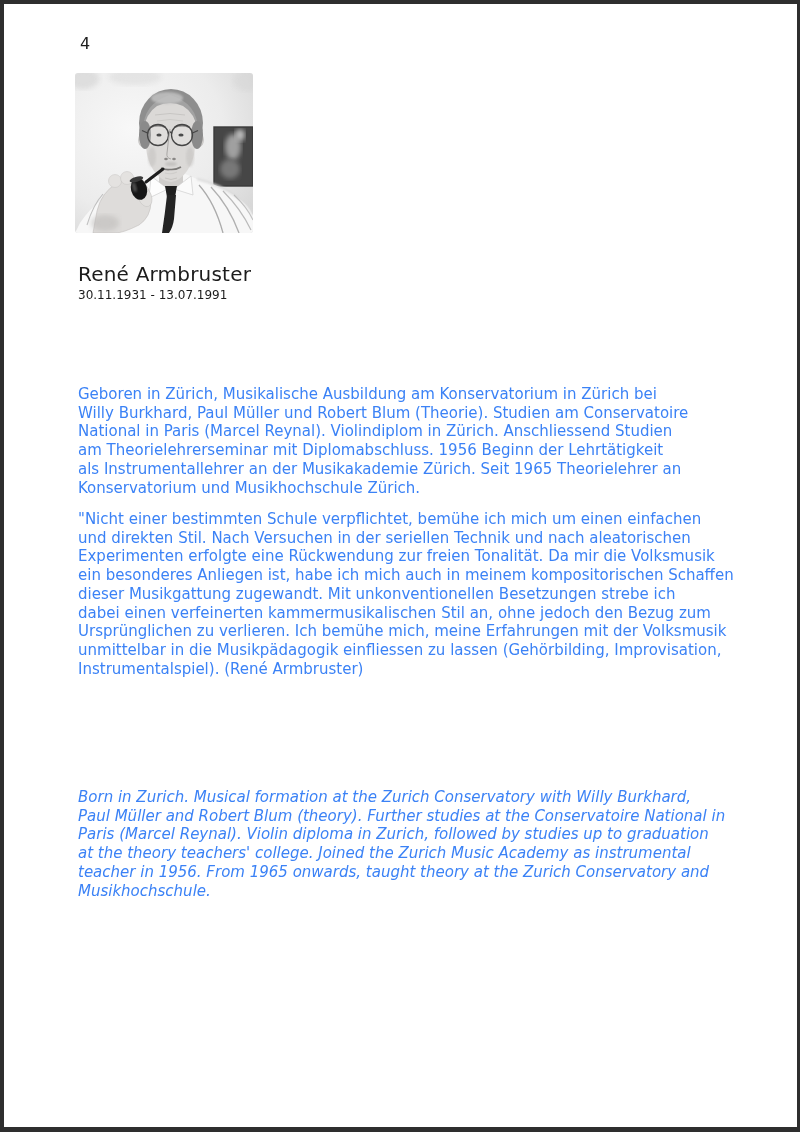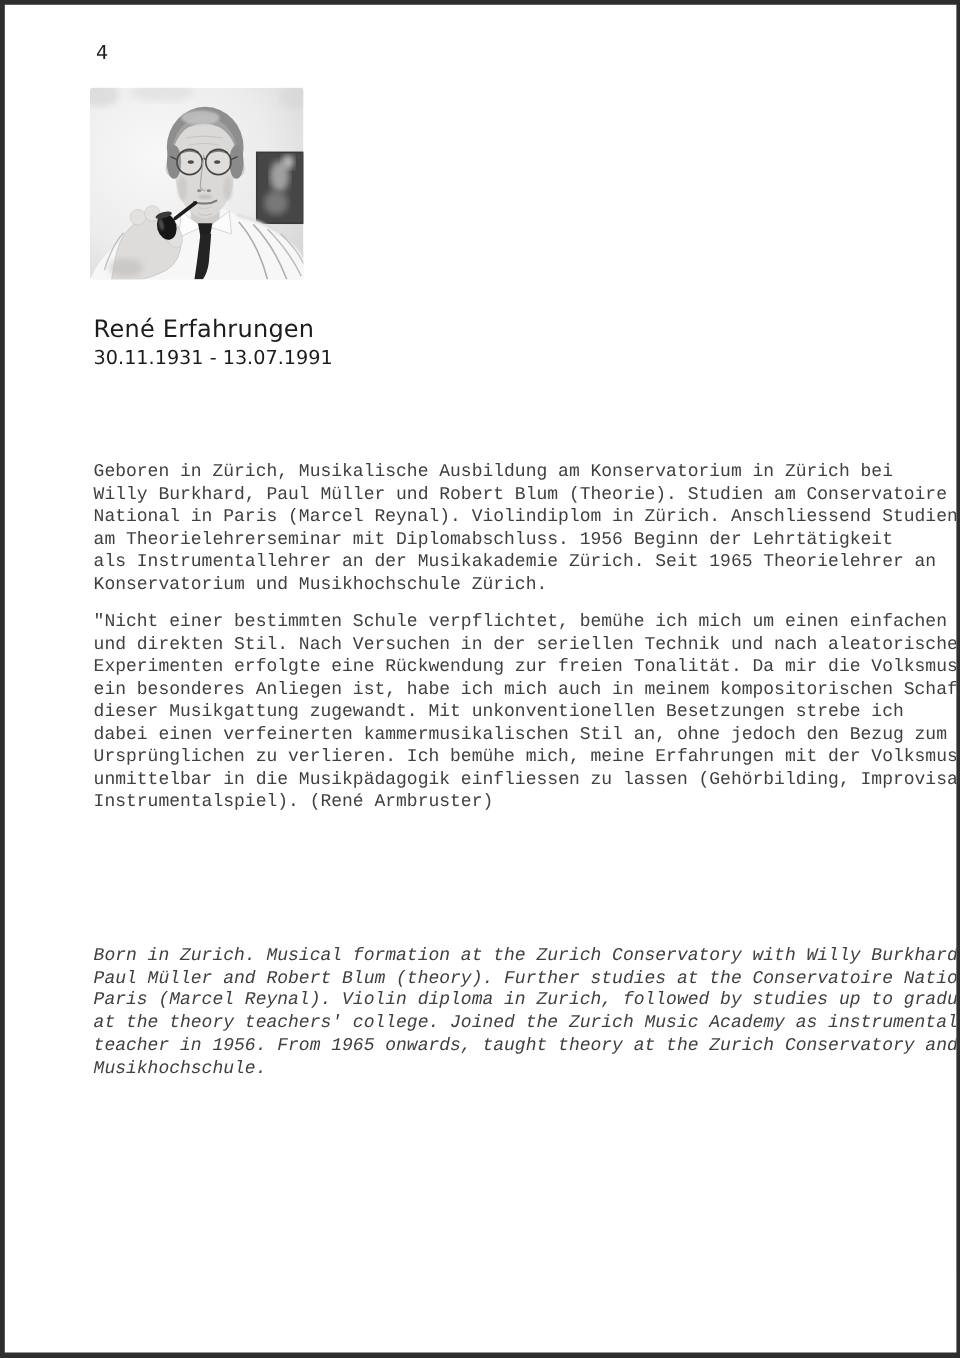--- a/index.html
+++ b/index.html
@@ -44,33 +44,32 @@
     top: 258px;
     font-size: 20px;
     color: #1c1c1c;
     letter-spacing: 0.2px;
   }
 
   .dates {
     position: absolute;
     left: 74px;
     top: 284px;
-    font-size: 16px;
+    font-size: 12px;
     color: #1c1c1c;
   }
 
   .para {
     position: absolute;
     left: 74px;
     width: 700px;
     font-size: 15px;
     line-height: 18.7px;
-    color: #404040;
+    color: #3b82f6;
     white-space: pre;
-    font-family: Liberation Mono, monospace;
   }
   .para-bio-de   { top: 381px; }
   .para-quote-de { top: 506px; }
   .para-bio-en   { top: 784px; font-style: italic; }
 </style>
 </head>
 <body>
 
 <div class="scan-page">
 
@@ -178,21 +177,21 @@
         <path d="M 88,96 L 71,109" fill="none" stroke="#1e1e1e" stroke-width="3" stroke-linecap="round"></path>
         <g transform="rotate(-15 64 116)">
           <ellipse cx="64" cy="116" rx="8" ry="11" fill="#161616"></ellipse>
           <ellipse cx="64" cy="106" rx="7" ry="2.5" fill="#3a3a3a"></ellipse>
           <ellipse cx="60" cy="113" rx="2" ry="5" fill="#4e4e4e" filter="url(#soft1)"></ellipse>
         </g>
       </g>
     </svg>
   </div>
 
-  <div class="name">René Erfahrungen</div>
+  <div class="name">René Armbruster</div>
   <div class="dates">30.11.1931 - 13.07.1991</div>
 
   <div class="para para-bio-de">Geboren in Zürich, Musikalische Ausbildung am Konservatorium in Zürich bei
 Willy Burkhard, Paul Müller und Robert Blum (Theorie). Studien am Conservatoire
 National in Paris (Marcel Reynal). Violindiplom in Zürich. Anschliessend Studien
 am Theorielehrerseminar mit Diplomabschluss. 1956 Beginn der Lehrtätigkeit
 als Instrumentallehrer an der Musikakademie Zürich. Seit 1965 Theorielehrer an
 Konservatorium und Musikhochschule Zürich.</div>
   <div class="para para-quote-de">"Nicht einer bestimmten Schule verpflichtet, bemühe ich mich um einen einfachen
 und direkten Stil. Nach Versuchen in der seriellen Technik und nach aleatorischen

